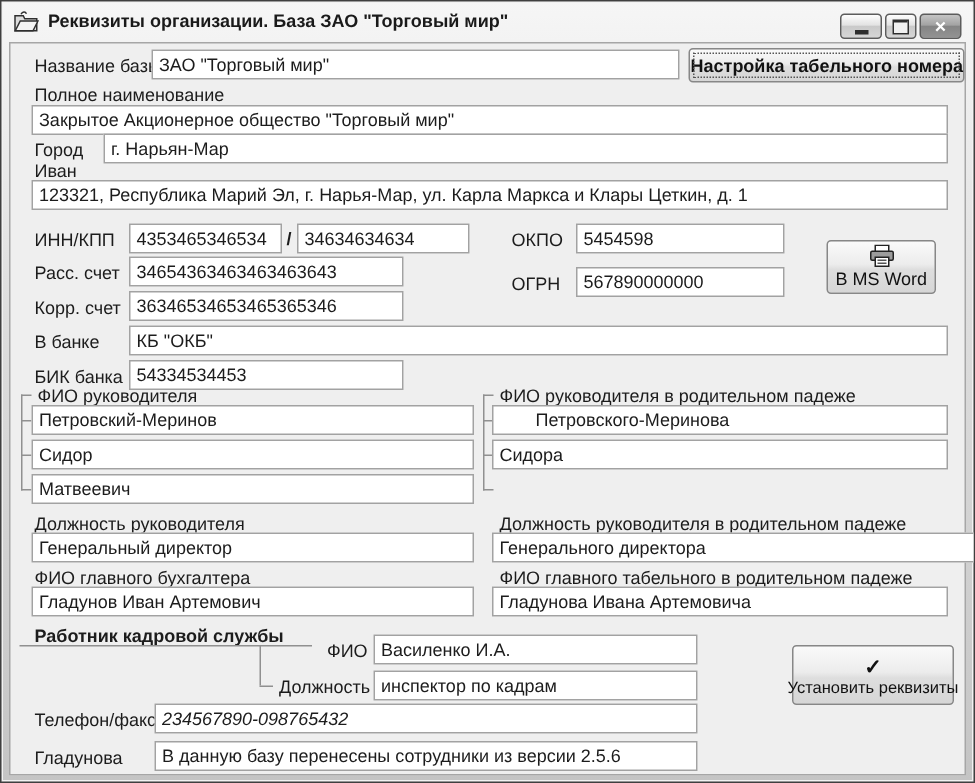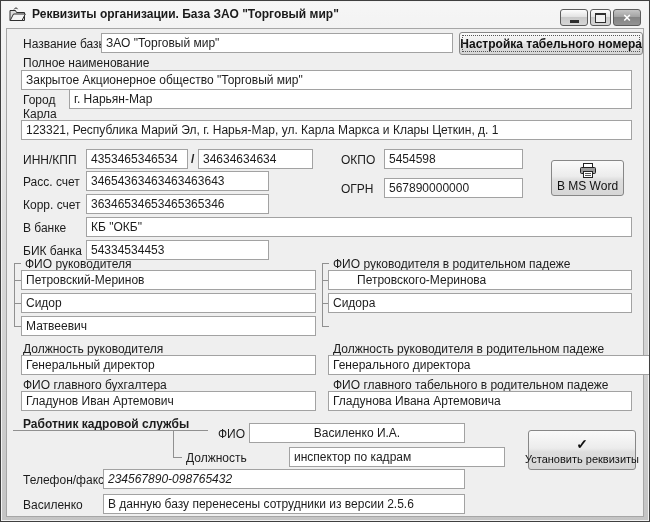--- a/index.html
+++ b/index.html
@@ -62,21 +62,21 @@
   <div class="btn focused" style="left:458px;top:31px;width:184px;height:23px;justify-content:flex-end;">
     <span>Настройка табельного номера</span>
   </div>
 
   <div class="lbl" style="left:22px;top:55px;">Полное наименование</div>
   <input class="fld" style="left: 20px; top: 69px; width: 611px;" value="Закрытое Акционерное общество &quot;Торговый мир&quot;">
 
   <div class="lbl" style="left:22px;top:92px;">Город</div>
   <input class="fld" style="left: 68px; top: 88px; width: 563px;" value="г. Нарьян-Мар">
 
-  <div class="lbl" style="left:22px;top:106px;">Карла</div>
+  <div class="lbl" style="left:22px;top:106px;">Иван</div>
   <input class="fld" style="left: 20px; top: 119px; width: 611px;" value="123321, Республика Марий Эл, г. Нарья-Мар, ул. Карла Маркса и Клары Цеткин, д. 1">
 
   <div class="lbl" style="left:22px;top:152px;">ИНН/КПП</div>
   <input class="fld" style="left: 85px; top: 148px; width: 102px;" value="4353465346534">
   <div class="lbl b" style="left:190px;top:151px;">/</div>
   <input class="fld" style="left: 197px; top: 148px; width: 115px;" value="34634634634">
   <div class="lbl" style="left:340px;top:152px;">ОКПО</div>
   <input class="fld" style="left: 383px; top: 148px; width: 139px;" value="5454598">
 
   <div class="lbl" style="left:22px;top:174px;">Расс. счет</div>
@@ -131,28 +131,28 @@
   <div class="lbl" style="left:22px;top:377px;">ФИО главного бухгалтера</div>
   <input class="fld" style="left: 20px; top: 390px; width: 295px;" value="Гладунов Иван Артемович">
   <div class="lbl" style="left:332px;top:377px;">ФИО главного табельного в родительном падеже</div>
   <input class="fld" style="left: 327px; top: 390px; width: 304px;" value="Гладунова Ивана Артемовича">
 
   <div class="lbl b" style="left:22px;top:416px;">Работник кадровой службы</div>
   <div class="line" style="left:12px;top:429px;width:195px;height:1px;"></div>
   <div class="line" style="left:172px;top:429px;width:1px;height:27px;"></div>
   <div class="line" style="left:172px;top:456px;width:9px;height:1px;"></div>
   <div class="lbl" style="left:217px;top:426px;">ФИО</div>
-  <input class="fld" style="left: 248px; top: 422px; width: 216px; text-align: center;" value="Василенко И.А.">
+  <input class="fld" style="left: 248px; top: 422px; width: 216px;" value="Василенко И.А.">
   <div class="lbl" style="left:185px;top:450px;">Должность</div>
-  <input class="fld" style="left: 248px; top: 446px; width: 216px; margin-left: 40px;" value="инспектор по кадрам">
+  <input class="fld" style="left: 248px; top: 446px; width: 216px;" value="инспектор по кадрам">
 
   <div class="btn stack" style="left:527px;top:429px;width:108px;height:40px;font-size:11px;">
     <span style="font-size:14px;font-weight:bold;">✓</span>
     <span>Установить реквизиты</span>
   </div>
 
   <div class="lbl" style="left:22px;top:472px;">Телефон/факс</div>
   <input class="fld" style="left: 102px; top: 468px; width: 362px; font-style: italic;" value="234567890-098765432">
 
-  <div class="lbl" style="left:22px;top:497px;">Василенко</div>
+  <div class="lbl" style="left:22px;top:497px;">Гладунова</div>
   <input class="fld" style="left: 102px; top: 493px; width: 362px;" value="В данную базу перенесены сотрудники из версии 2.5.6">
 
 </div>
 
 </body></html>

